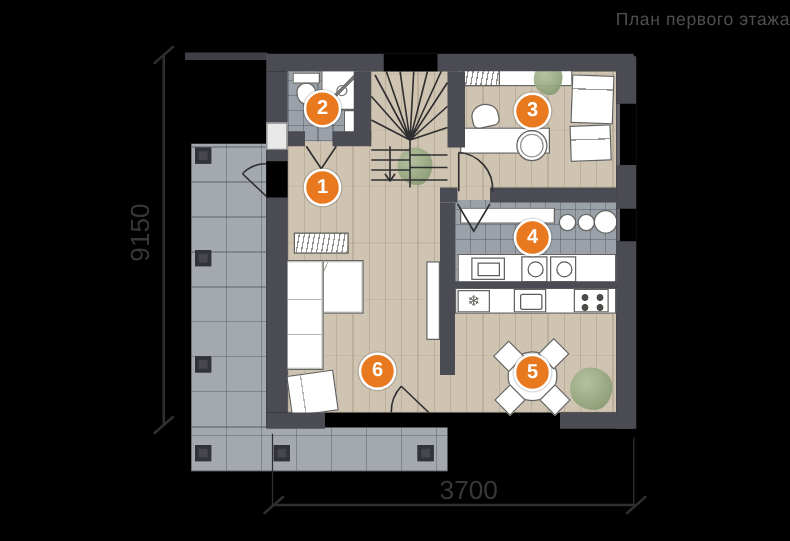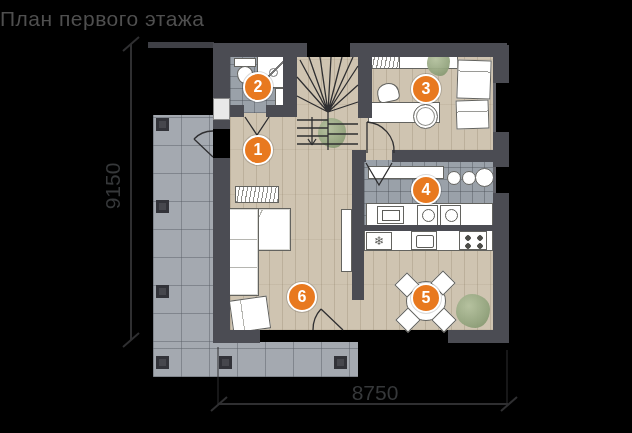--- a/index.html
+++ b/index.html
@@ -1,20 +1,20 @@
 <!DOCTYPE html>
 <html><head>
 <meta charset="utf-8">
 <style>
   html,body{margin:0;padding:0;background:#000;}
   #canvas{position:relative;width:632px;height:433px;background:#000;overflow:hidden;
           font-family:"Liberation Sans",sans-serif;}
   .abs{position:absolute;box-sizing:border-box;}
   
-  #title{left:0;top:7px;width:632px;text-align:left;color:#4f4f4f;font-size:21px;
+  #title{left:0;top:7px;width:632px;text-align:right;color:#4f4f4f;font-size:14px;
          letter-spacing:.5px;z-index:4;}
   .dimtext{color:#36383a;font-size:21px;text-align:center;z-index:4;}
   #dim-left-text{left:74px;top:174px;width:78px;height:24px;transform:rotate(-90deg);}
   #dim-bottom-text{left:330px;top:381px;width:90px;height:24px;}
   
   .terrace{background-color:#a4a9b0;z-index:1;
     background-image:
       repeating-linear-gradient(0deg, rgba(85,90,98,.45) 0 1px, transparent 1px 28px),
       repeating-linear-gradient(90deg, rgba(85,90,98,.45) 0 1px, transparent 1px 28px);}
   .post{width:13px;height:13px;background:#46474d;border:3px solid #323339;z-index:2;}
@@ -77,21 +77,21 @@
   #overlay{left:0;top:0;z-index:12;pointer-events:none;}
 </style>
 </head>
 <body>
 
 <div id="canvas">
 
   <div id="title" class="abs">План первого этажа</div>
 
   <div id="dim-left-text" class="abs dimtext">9150</div>
-  <div id="dim-bottom-text" class="abs dimtext">8750</div>
+  <div id="dim-bottom-text" class="abs dimtext">3700</div>
 
   <div class="abs terrace" style="left:153px;top:115px;width:60px;height:227px;"></div>
   <div class="abs terrace" style="left:153px;top:342px;width:205px;height:35px;"></div>
   <div class="abs post" style="left:156px;top:118px;"></div>
   <div class="abs post" style="left:156px;top:200px;"></div>
   <div class="abs post" style="left:156px;top:285px;"></div>
   <div class="abs post" style="left:156px;top:356px;"></div>
   <div class="abs post" style="left:219px;top:356px;"></div>
   <div class="abs post" style="left:334px;top:356px;"></div>
   <div id="fence" class="abs"></div>

